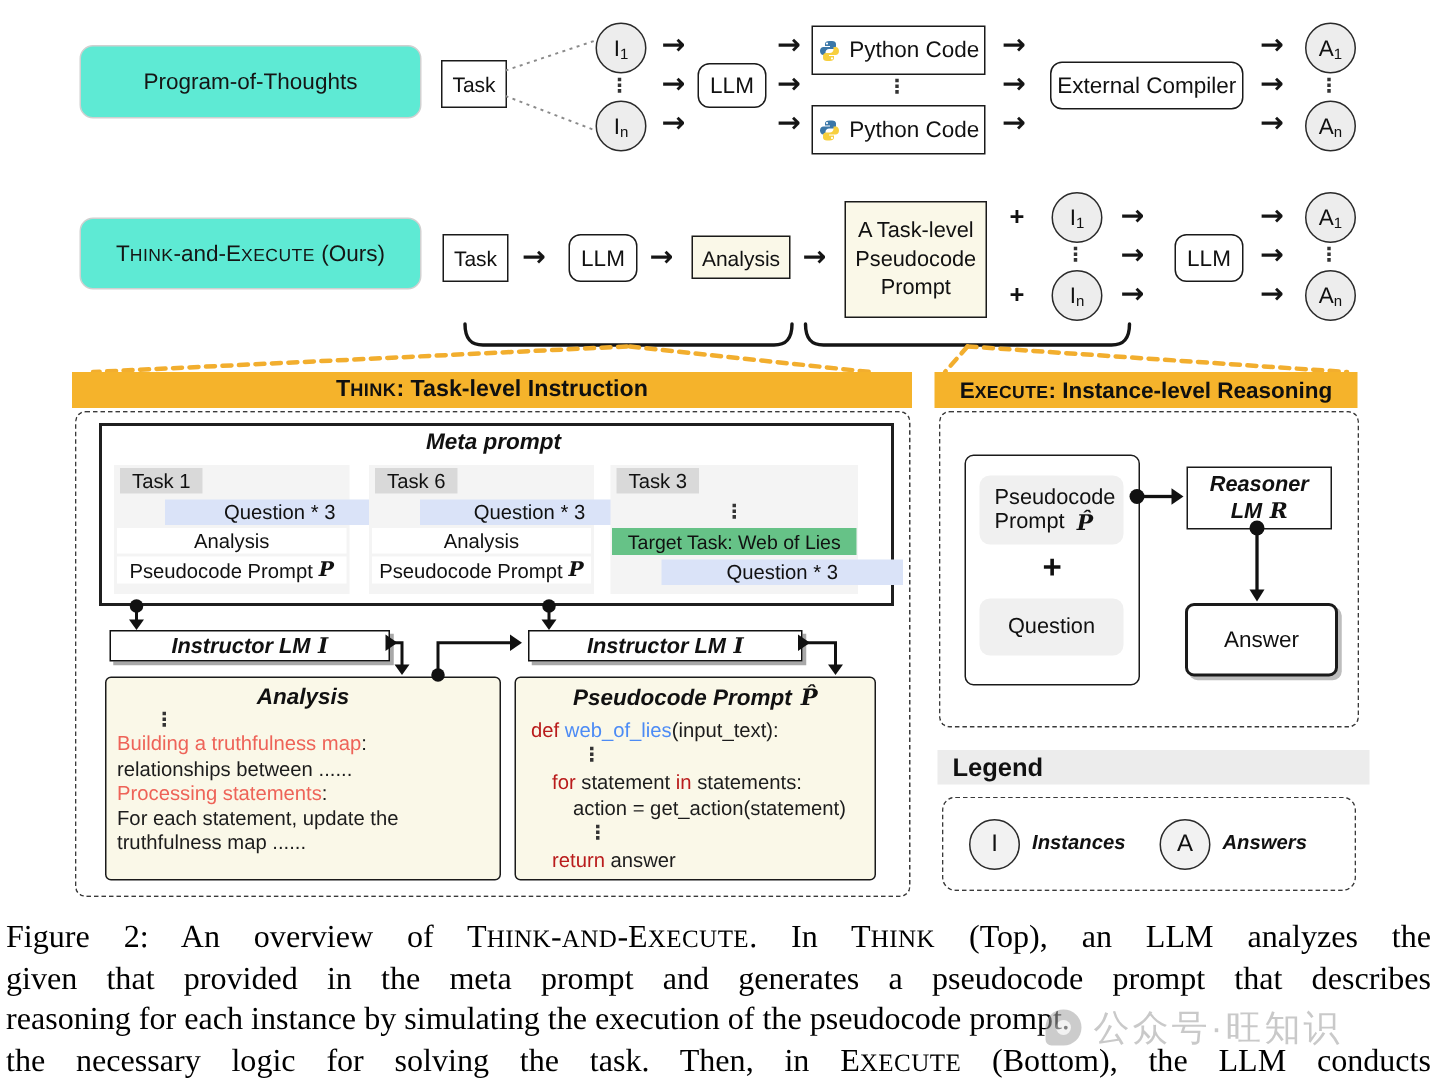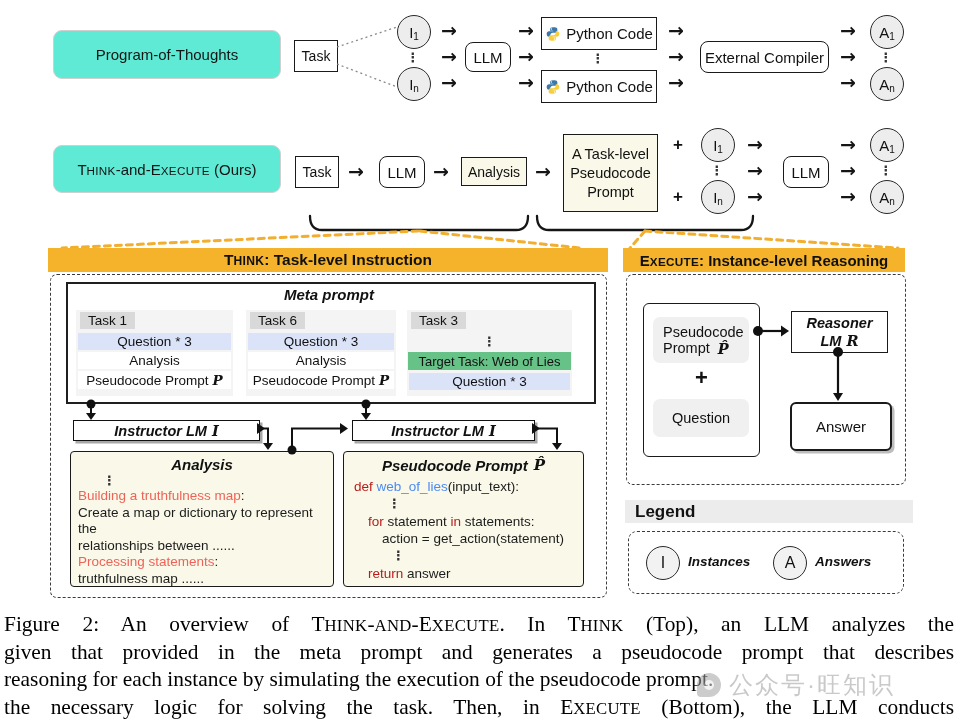--- a/index.html
+++ b/index.html
@@ -16,21 +16,21 @@
   .arrow{font-family:"DejaVu Sans",sans-serif;font-size:19px;font-weight:700;color:#151515;line-height:1;}
   .vdots{font-family:"DejaVu Sans",sans-serif;font-size:13px;font-weight:700;color:#333;line-height:1;}
   .plus{font-size:17px;font-weight:700;color:#111;line-height:1;}
   .cream{background:#FAF8E8;border:1.6px solid #1a1a1a;}
   .hdr{background:#F5B32B;font-weight:700;font-size:15.5px;color:#101010;}
   .dashpanel{border:1.8px dashed #3a3a3a;border-radius:7px;}
   .metabox{background:#fff;border:2px solid #1f1f1f;}
   .col{background:#F4F4F4;}
   .chip{background:#D9D9D9;font-size:13.5px;color:#111;padding:1px 8px;display:inline-block;}
   .bar{font-size:13.5px;display:flex;align-items:center;justify-content:center;}
-  .bluebar{background:#DAE3F8;}
+  .bluebar{background:#DAE3F8;margin-left:32px;}
   .greenbar{background:#66C287;}
   .whitebar{background:#fff;}
   .instructor{background:#fff;border:1.5px solid #111;box-shadow:2.5px 2.5px 0 #a8a8a8;
               font-size:14.5px;font-style:italic;font-weight:700;}
   .mathsym{font-family:"DejaVu Serif",serif;font-style:italic;font-weight:700;}
   .sc{font-size:0.78em;letter-spacing:0.3px;}
   .red{color:#EE6358;}
   .green{color:#b91c1c;}
   .blue{color:#4C8BF5;}
   .bodytext{font-size:13.5px;line-height:16.5px;color:#1c1c1c;}
@@ -338,23 +338,23 @@
   <div class="abs instructor flexc" style="left:352px;top:420px;width:181px;height:19px;gap:5px;">
     <span>Instructor LM</span>
       <span class="mathsym">I</span>
   </div>
 
   <div class="abs cream" style="left:70px;top:451px;width:262px;height:134px;border-radius:4px;">
     <div class="cream-title" style="margin-top:4px;">Analysis</div>
     <div class="vdots" style="margin:1px 0 0 32px;"><span>⋮</span></div>
     <div class="bodytext" style="margin:1px 7px 0 7px;">
       <div><span class="red">Building a truthfulness map</span><span>:</span></div>
-      <div><span>Create a map or dictionary to represent the</span></div>
       <div><span>relationships between ......</span></div>
       <div><span class="red">Processing statements</span><span>:</span></div>
+      <div><span>For each statement, update the</span></div>
       <div><span>truthfulness map ......</span></div>
     </div>
   </div>
 
   <div class="abs cream" style="left:343px;top:451px;width:239px;height:134px;border-radius:4px;">
     <div class="cream-title flexc" style="margin-top:4px;gap:6px;">
       <span>Pseudocode Prompt</span>
         <span class="mathsym">P̂</span>
     </div>
     <div style="margin:4px 6px 0 10px;">

